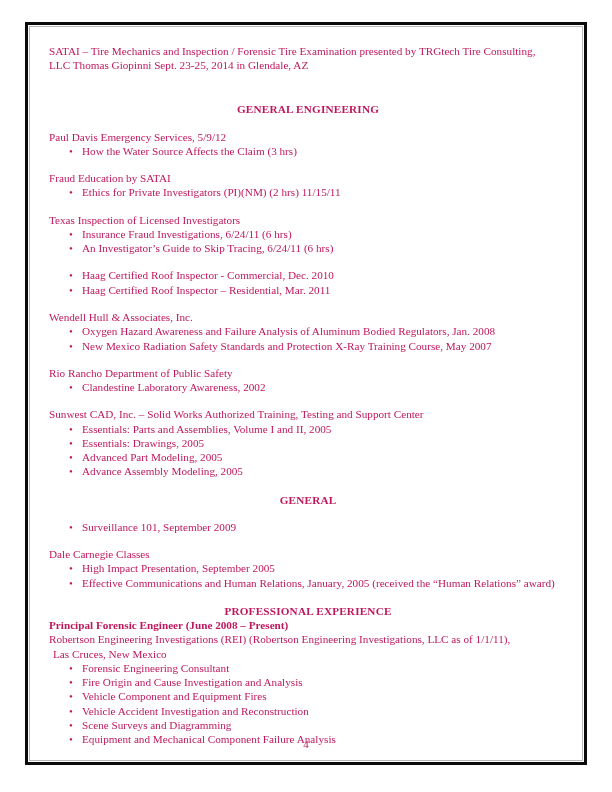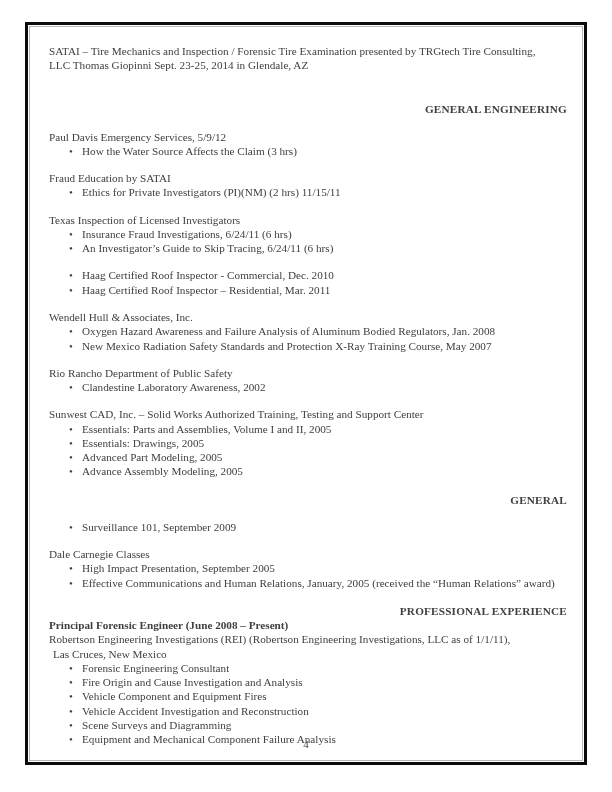--- a/index.html
+++ b/index.html
@@ -7,21 +7,21 @@
     padding: 0;
     background: #ffffff;
   }
   .page {
     position: relative;
     width: 612px;
     height: 792px;
     background: #ffffff;
     overflow: hidden;
     font-family: "Liberation Serif", "DejaVu Serif", serif;
-    color: #404040;
+    color: #be185d;
   }
   
   .page-border {
     position: absolute;
     left: 25px;
     top: 22px;
     width: 562px;
     height: 743px;
     border: 3px solid #0b0b0b;
     box-sizing: border-box;
@@ -45,21 +45,21 @@
   }
   .intro {
     margin: 0 0 0 0;
     text-indent: 0;
   }
   .intro .l2 { display: block; }
 
   h1.section-head {
     font-size: 11.2px;
     font-weight: bold;
-    text-align: right;
+    text-align: center;
     margin: 0;
     padding: 0;
     letter-spacing: 0.2px;
   }
   .head-spacer-lg { height: 30px; }
   .head-spacer-sm { height: 14px; }
 
   .group { margin-top: 13px; }
   .group.first { margin-top: 13px; }
   .group-title {

